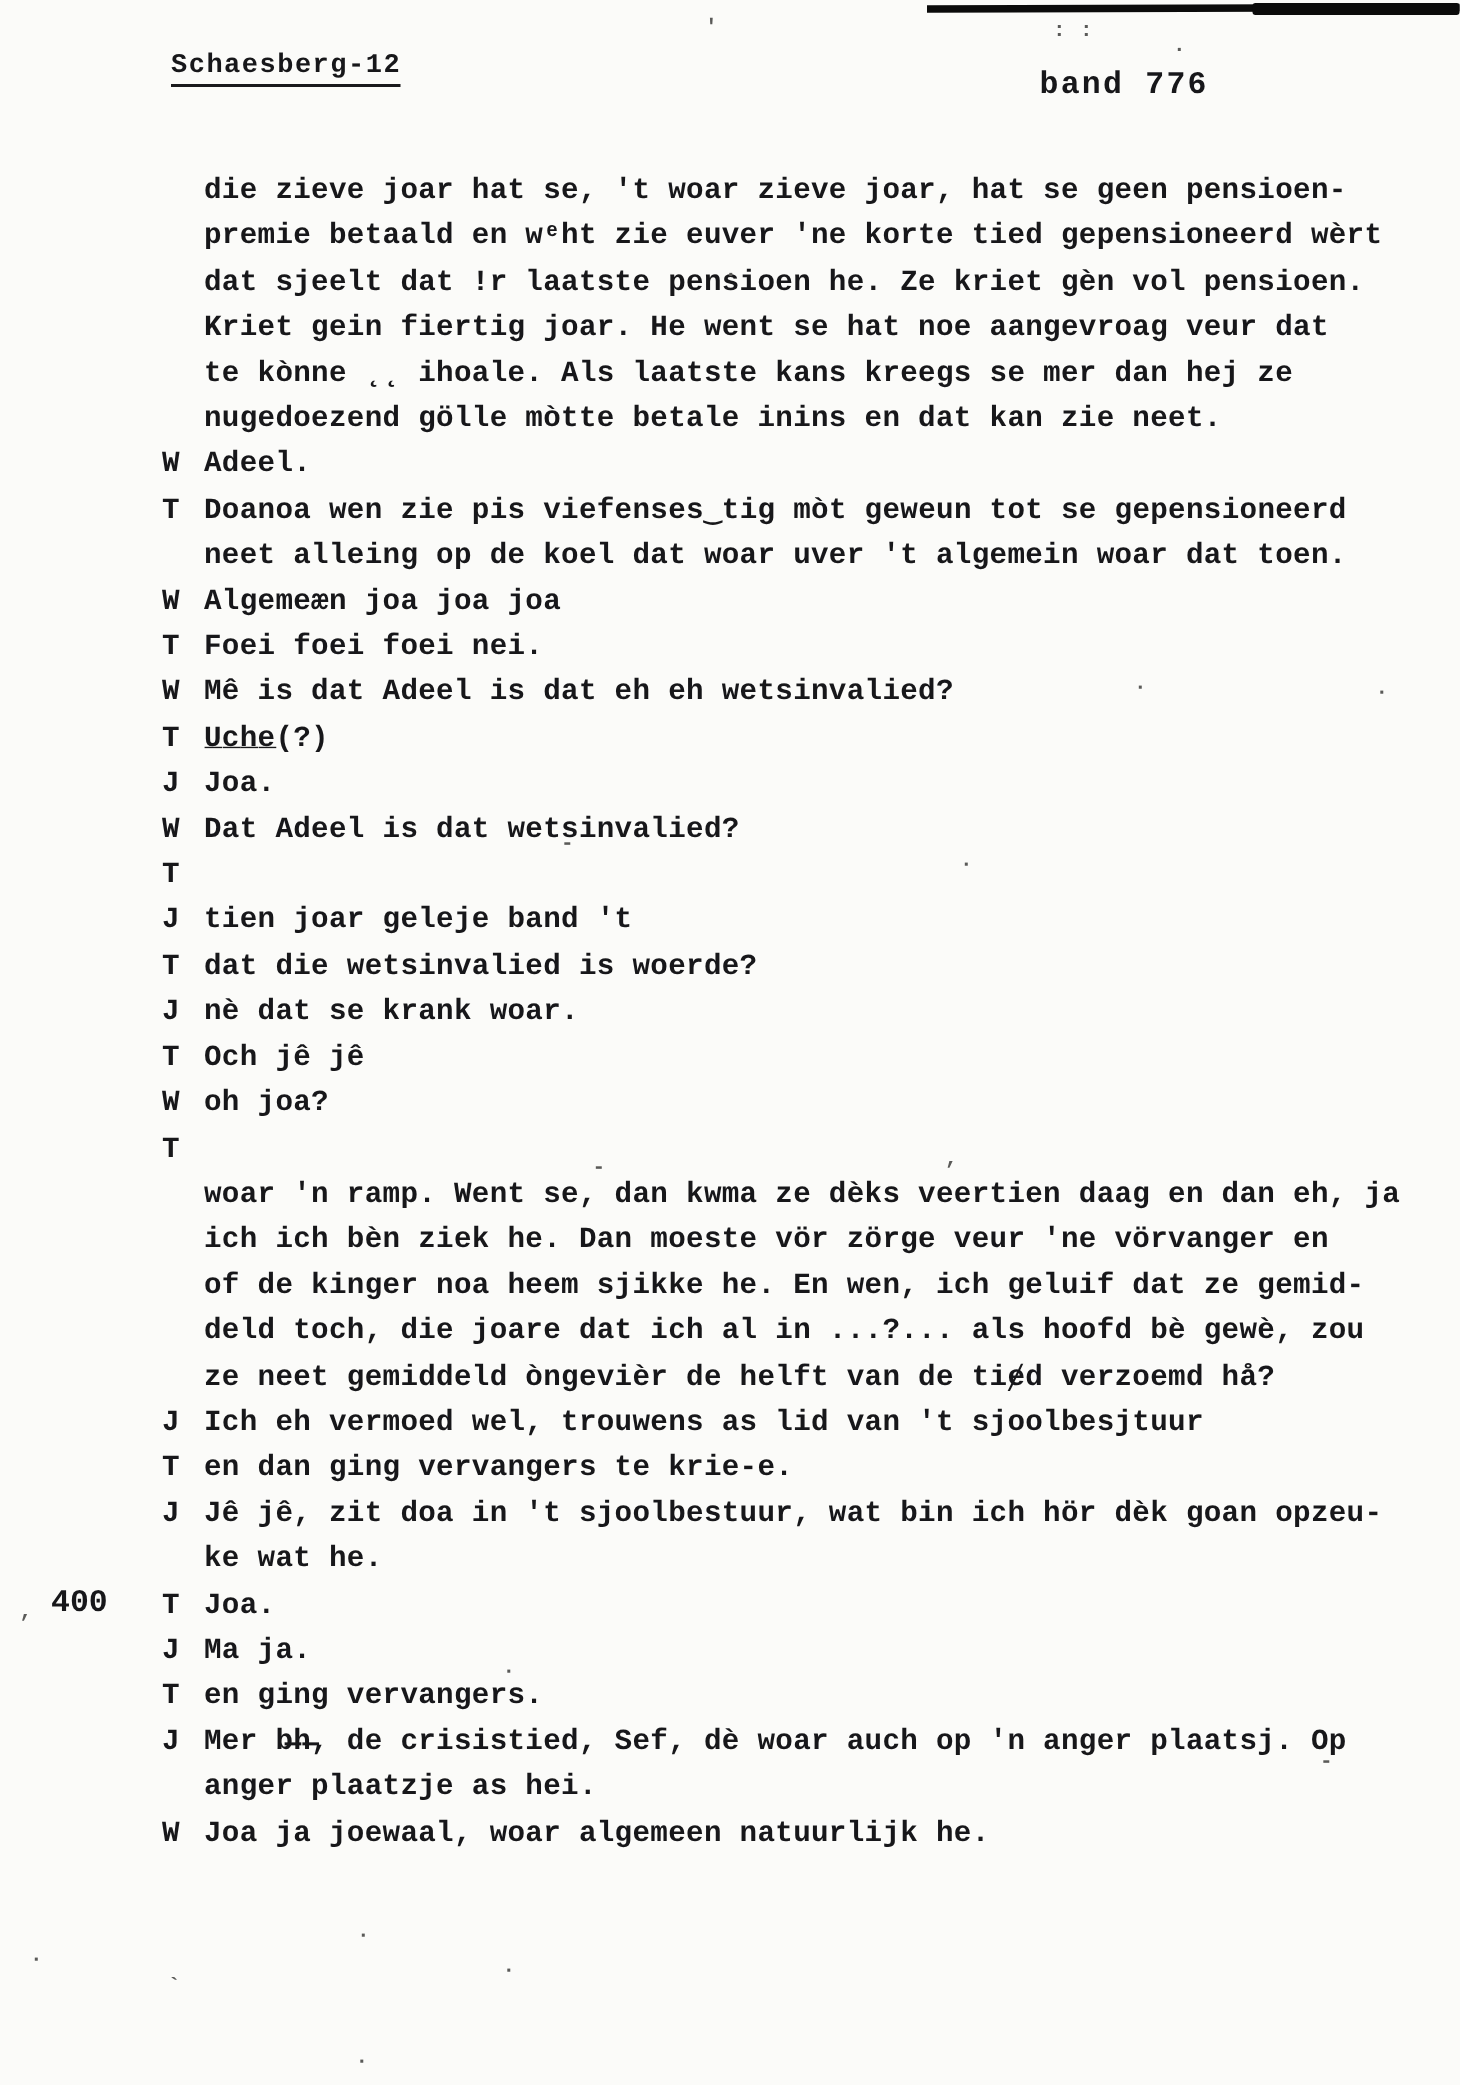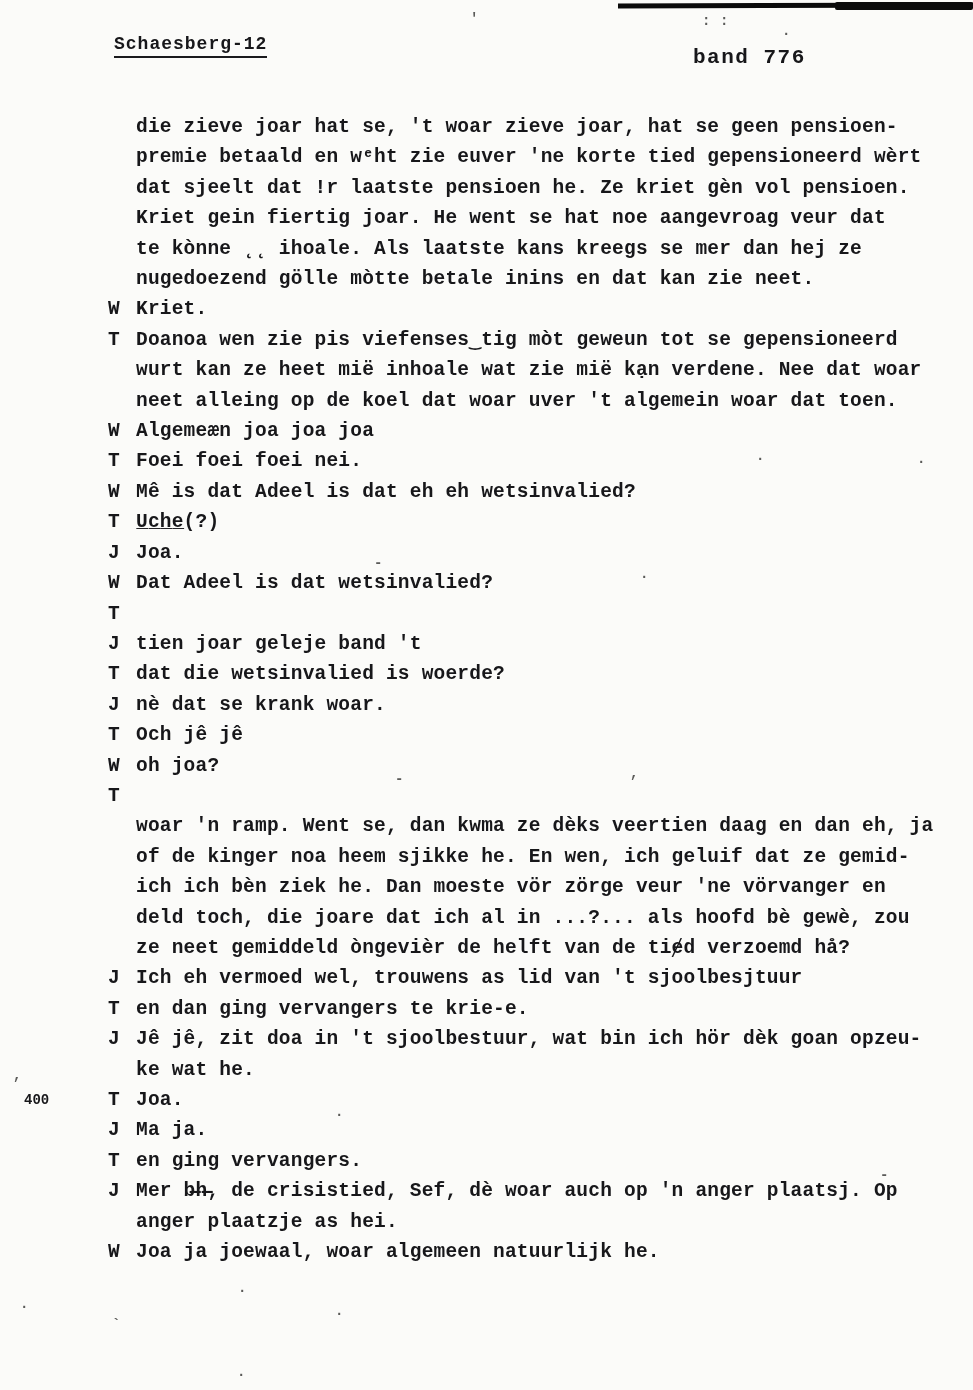--- a/index.html
+++ b/index.html
@@ -36,22 +36,22 @@
   #transcript {
     position: absolute; top: 112px; left: 0; right: 8px;
   }
   .tline {
     position: relative;
     min-height: 30.4px; line-height: 30.4px;
     font-size: 19.5px; font-weight: 700;
     white-space: pre;
   }
   .tline .mnote {
-    position: absolute; left: 24px; top: 0;
-    font-size: 14px; font-weight: 700;
+    position: absolute; left: 34px; top: 0;
+    font-size: 21px; font-weight: 700;
   }
   .tline .spk {
     position: absolute; left: 108px; top: 0;
     font-size: 19.5px; font-weight: 700;
   }
   .tline .txt {
     display: block; margin-left: 136px;
     letter-spacing: 0.2px;
   }
 
@@ -70,40 +70,39 @@
   <div class="hdr-left">Schaesberg-12</div>
   <div class="hdr-right">band 776</div>
 
   <div id="transcript">
       <div class="tline"><span class="txt">die zieve joar hat se, 't woar zieve joar, hat se geen pensioen-</span></div>
       <div class="tline"><span class="txt">premie betaald en wᵉht zie euver 'ne korte tied gepensioneerd wèrt</span></div>
       <div class="tline"><span class="txt">dat sjeelt dat !r laatste pensioen he. Ze kriet gèn vol pensioen.</span></div>
       <div class="tline"><span class="txt">Kriet gein fiertig joar. He went se hat noe aangevroag veur dat</span></div>
       <div class="tline"><span class="txt">te kònne ˛˛ ihoale. Als laatste kans kreegs se mer dan hej ze</span></div>
       <div class="tline"><span class="txt">nugedoezend gölle mòtte betale inins en dat kan zie neet.</span></div>
-      <div class="tline"><span class="spk">W</span><span class="txt">Kriet.</span></div>
+      <div class="tline"><span class="spk">W</span><span class="txt">Adeel.</span></div>
       <div class="tline"><span class="spk">T</span><span class="txt">Doanoa wen zie pis viefenses‿tig mòt geweun tot se gepensioneerd</span></div>
-      <div class="tline"><span class="txt">wurt kan ze heet mië inhoale wat zie mië kạn verdene. Nee dat woar</span></div>
       <div class="tline"><span class="txt">neet alleing op de koel dat woar uver 't algemein woar dat toen.</span></div>
       <div class="tline"><span class="spk">W</span><span class="txt">Algemeæn joa joa joa</span></div>
       <div class="tline"><span class="spk">T</span><span class="txt">Foei foei foei nei.</span></div>
       <div class="tline"><span class="spk">W</span><span class="txt">Mê is dat Adeel is dat eh eh wetsinvalied?</span></div>
       <div class="tline"><span class="spk">T</span><span class="txt">U̲c̲h̲e̲(?)</span></div>
       <div class="tline"><span class="spk">J</span><span class="txt">Joa.</span></div>
       <div class="tline"><span class="spk">W</span><span class="txt">Dat Adeel is dat wetsinvalied?</span></div>
       <div class="tline"><span class="spk">T</span></div>
       <div class="tline"><span class="spk">J</span><span class="txt">tien joar geleje band 't</span></div>
       <div class="tline"><span class="spk">T</span><span class="txt">dat die wetsinvalied is woerde?</span></div>
       <div class="tline"><span class="spk">J</span><span class="txt">nè dat se krank woar.</span></div>
       <div class="tline"><span class="spk">T</span><span class="txt">Och jê jê</span></div>
       <div class="tline"><span class="spk">W</span><span class="txt">oh joa?</span></div>
       <div class="tline"><span class="spk">T</span></div>
       <div class="tline"><span class="txt">woar 'n ramp. Went se, dan kwma ze dèks veertien daag en dan eh, ja</span></div>
+      <div class="tline"><span class="txt">ich ich bèn ziek he. Dan moeste vör zörge veur 'ne vörvanger en</span></div>
       <div class="tline"><span class="txt">of de kinger noa heem sjikke he. En wen, ich geluif dat ze gemid-</span></div>
-      <div class="tline"><span class="txt">ich ich bèn ziek he. Dan moeste vör zörge veur 'ne vörvanger en</span></div>
       <div class="tline"><span class="txt">deld toch, die joare dat ich al in ...?... als hoofd bè gewè, zou</span></div>
       <div class="tline"><span class="txt">ze neet gemiddeld òngevièr de helft van de tiɇd verzoemd hå?</span></div>
       <div class="tline"><span class="spk">J</span><span class="txt">Ich eh vermoed wel, trouwens as lid van 't sjoolbesjtuur</span></div>
       <div class="tline"><span class="spk">T</span><span class="txt">en dan ging vervangers te krie-e.</span></div>
       <div class="tline"><span class="spk">J</span><span class="txt">Jê jê, zit doa in 't sjoolbestuur, wat bin ich hör dèk goan opzeu-</span></div>
       <div class="tline"><span class="txt">ke wat he.</span></div>
       <div class="tline"><span class="mnote">400</span><span class="spk">T</span><span class="txt">Joa.</span></div>
       <div class="tline"><span class="spk">J</span><span class="txt">Ma ja.</span></div>
       <div class="tline"><span class="spk">T</span><span class="txt">en ging vervangers.</span></div>
       <div class="tline"><span class="spk">J</span><span class="txt">Mer b̶h̶, de crisistied, Sef, dè woar auch op 'n anger plaatsj. Op</span></div>

